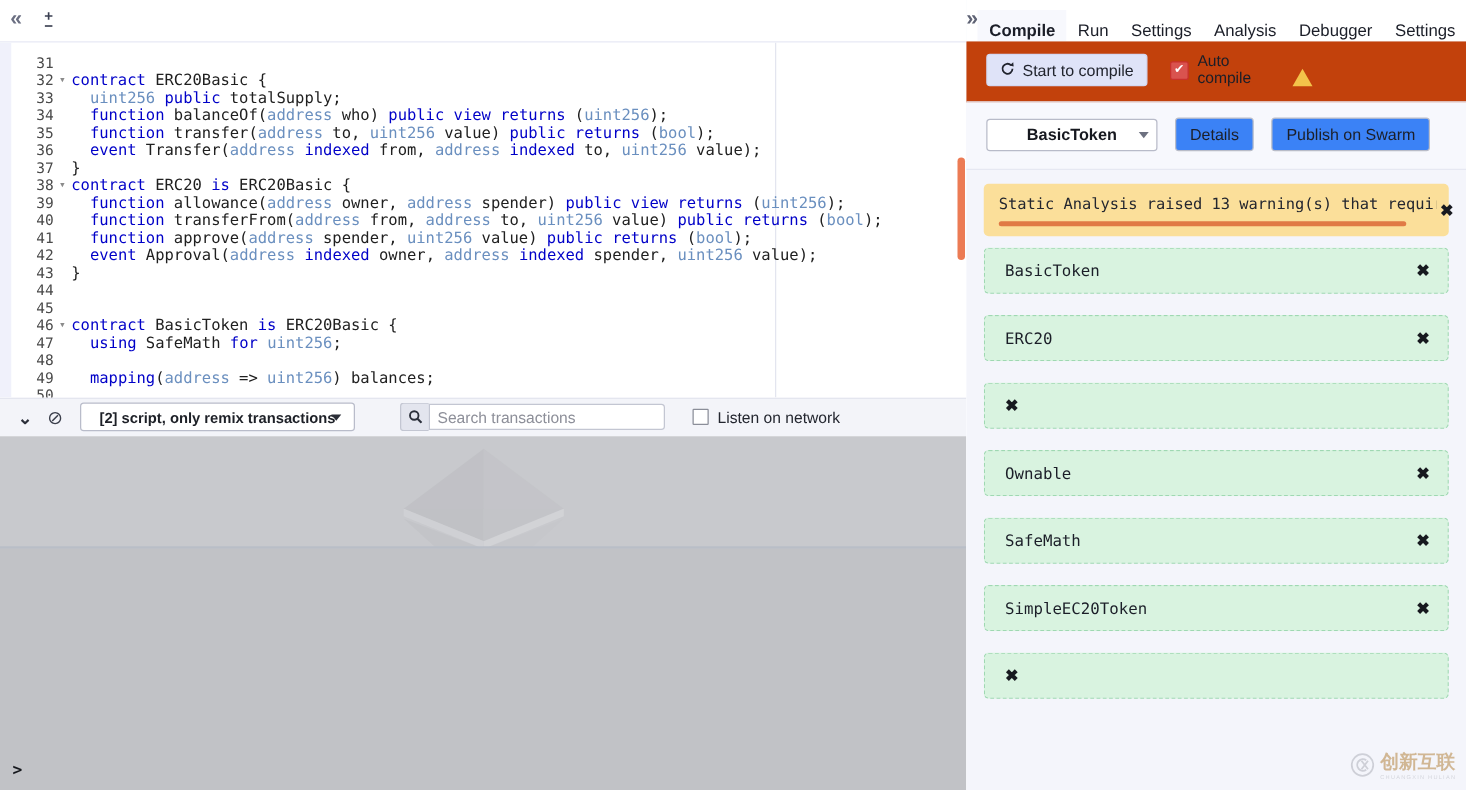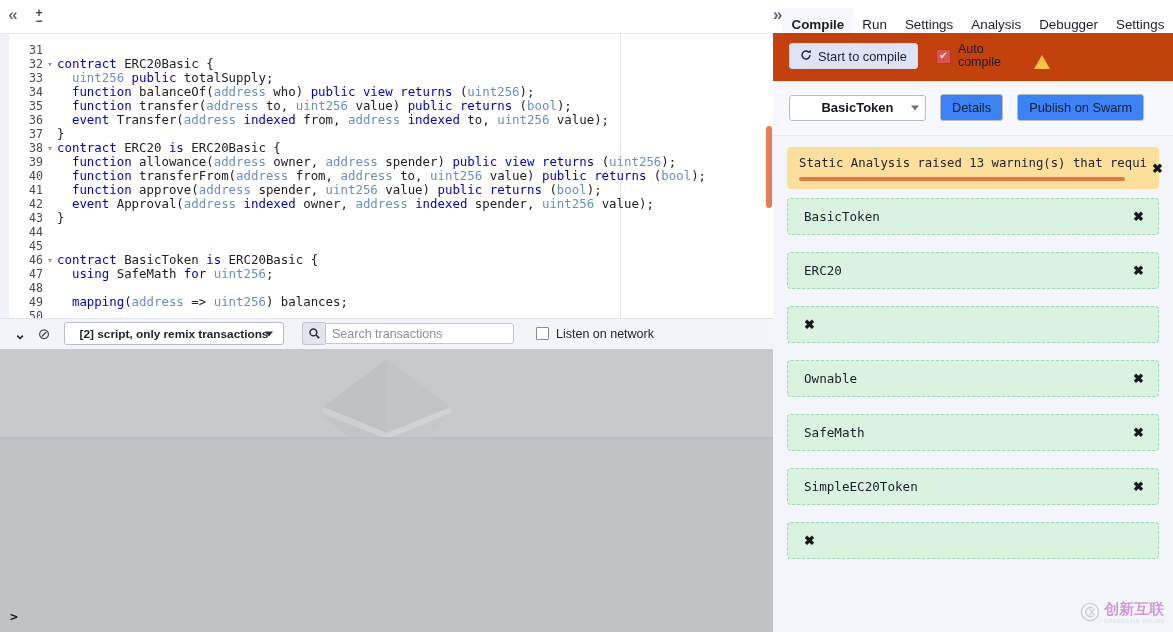--- a/index.html
+++ b/index.html
@@ -129,21 +129,21 @@
     position: relative;
     font-size: 11.8px; font-weight: bold; color: #1d2027;
     cursor: pointer;
   }
   .txselect .caret {
     position: absolute; right: 10px; top: 50%; transform: translateY(-50%);
     width: 0; height: 0;
     border-left: 4px solid transparent; border-right: 4px solid transparent;
     border-top: 5px solid #2a2d36;
   }
-  .searchgrp { margin-left: 18px; display: flex; align-items: center; justify-content: space-between; }
+  .searchgrp { margin-left: 36px; display: flex; align-items: center; justify-content: space-between; }
   .searchgrp .sicon {
     width: 22px; height: 21px;
     background: #e3e5ee; border: 1px solid #c3c6d2; border-right: none;
     border-radius: 3px 0 0 3px;
     display: flex; align-items: center; justify-content: center;
     color: #2b2f3a; font-size: 12px; cursor: pointer;
   }
   .searchgrp input {
     width: 175px; height: 19px;
     border: 1px solid #c3c6d2; border-radius: 0 3px 3px 0;
@@ -313,21 +313,21 @@
   .citem .cclose {
     font-size: 13px; font-weight: bold; color: #17191f; cursor: pointer;
   }
 
   #wm {
     position: absolute; right: 8px; bottom: 8px;
     display: flex; align-items: center; gap: 4px;
     opacity: .42;
   }
   #wm .wmtext {
-    font-size: 15px; color: #a21caf; font-weight: bold;
+    font-size: 15px; color: #a16207; font-weight: bold;
     font-family: "DejaVu Sans", sans-serif;
   }
   #wm .wmsub {
     font-size: 4.5px; color: #a9acb4; letter-spacing: 1px;
   }
 </style>
 </head>
 <body>
 
 <div id="app">

